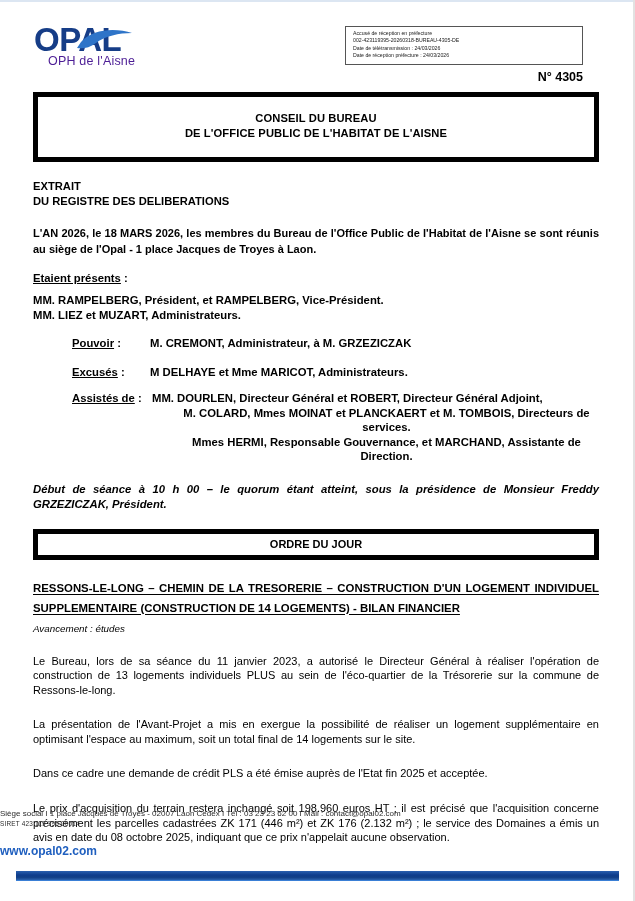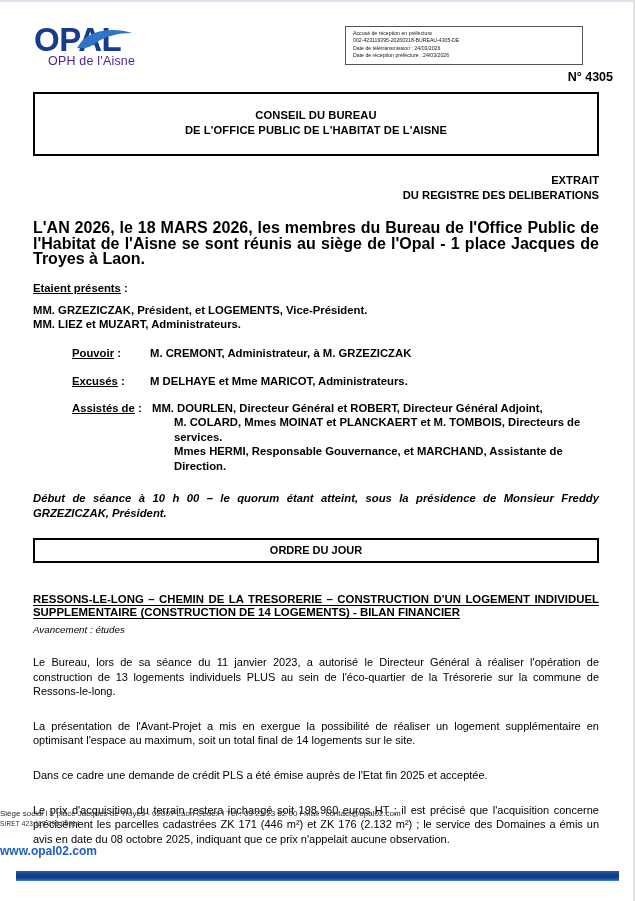--- a/index.html
+++ b/index.html
@@ -70,68 +70,68 @@
   .stamp div {
     font-family: "Liberation Sans", sans-serif;
     font-size: 5.2px;
     line-height: 7.4px;
     color: #1a1a1a;
     white-space: nowrap;
   }
 
   .num-line {
     position: absolute;
-    right: 22px;
+    right: 52px;
     top: 70px;
     font-size: 12.5px;
     font-weight: bold;
     color: #000;
   }
 
   
   .content {
     position: relative;
     padding: 0 36px 0 33px;
   }
   .framebox {
-    border: 2px solid #000000;
+    border: 5px solid #000000;
     text-align: center;
     box-sizing: border-box;
   }
   .box-council {
     margin-top: 20px;
     padding: 14px 6px 16px;
   }
   .box-council .l {
     font-size: 11.2px;
     font-weight: bold;
     line-height: 15px;
     letter-spacing: 0.1px;
   }
   .extrait {
-    text-align: right;
+    text-align: left;
     margin-top: 17px;
     margin-bottom: 17px;
   }
   .extrait .l {
     font-size: 11.2px;
     font-weight: bold;
     line-height: 15px;
   }
   .box-seance {
     padding: 11px 6px 12px;
   }
   .box-seance .l {
     font-size: 11.2px;
     font-weight: bold;
   }
 
   
   .intro {
-    font-size: 16px;
+    font-size: 11px;
     font-weight: bold;
     line-height: 15.5px;
     text-align: justify;
   }
   .sec-label {
     font-size: 11.3px;
     font-weight: bold;
     text-decoration: underline;
   }
   .present-head {
@@ -156,21 +156,21 @@
   .kv .k {
     flex: 0 0 auto;
     min-width: 76px;
   }
   .kv .v {
     flex: 1 1 auto;
     padding-left: 2px;
   }
   .kv.assist { margin-top: 12px; }
   .kv.assist .k { min-width: 78px; }
-  .assist-indent { padding-left: 22px; }
+  .assist-indent { padding-left: 22px; text-align: center; }
 
   .debut {
     margin-top: 18px;
     font-size: 11.3px;
     font-weight: bold;
     font-style: italic;
     line-height: 15px;
     text-align: justify;
   }
 
@@ -178,24 +178,24 @@
     margin-top: 17px;
     padding: 4px 6px 5px;
   }
   .box-odj .l {
     font-size: 11px;
     font-weight: bold;
   }
 
   
   .delib-title {
-    margin-top: 30px;
+    margin-top: 18px;
     font-size: 11.4px;
     font-weight: bold;
-    line-height: 13px;
+    line-height: 20px;
     text-align: justify;
     text-decoration: underline;
     text-underline-offset: 1.5px;
   }
   .avancement {
     font-size: 9.8px;
     font-style: italic;
     margin-top: 5px;
   }
 
@@ -278,21 +278,21 @@
       <div class="l">EXTRAIT</div>
       <div class="l">DU REGISTRE DES DELIBERATIONS</div>
     </div>
 
 
     <div class="intro">L'AN 2026, le 18 MARS 2026, les membres du Bureau de l'Office Public de l'Habitat de l'Aisne se sont réunis au siège de l'Opal - 1 place Jacques de Troyes à Laon.</div>
 
     <div class="present-head"><span class="sec-label">Etaient présents</span><span> :</span></div>
 
     <div class="present-list">
-      <div>MM. GRZEZICZAK, Président, et LOGEMENTS, Vice-Président.</div>
+      <div>MM. RAMPELBERG, Président, et RAMPELBERG, Vice-Président.</div>
       <div>MM. LIEZ et MUZART, Administrateurs.</div>
     </div>
 
     <div class="kv">
       <div class="k"><span class="sec-label">Pouvoir</span><span> :</span></div>
       <div class="v">M. CREMONT, Administrateur, à M. GRZEZICZAK</div>
     </div>
 
     <div class="kv">
       <div class="k"><span class="sec-label">Excusés</span><span> :</span></div>

